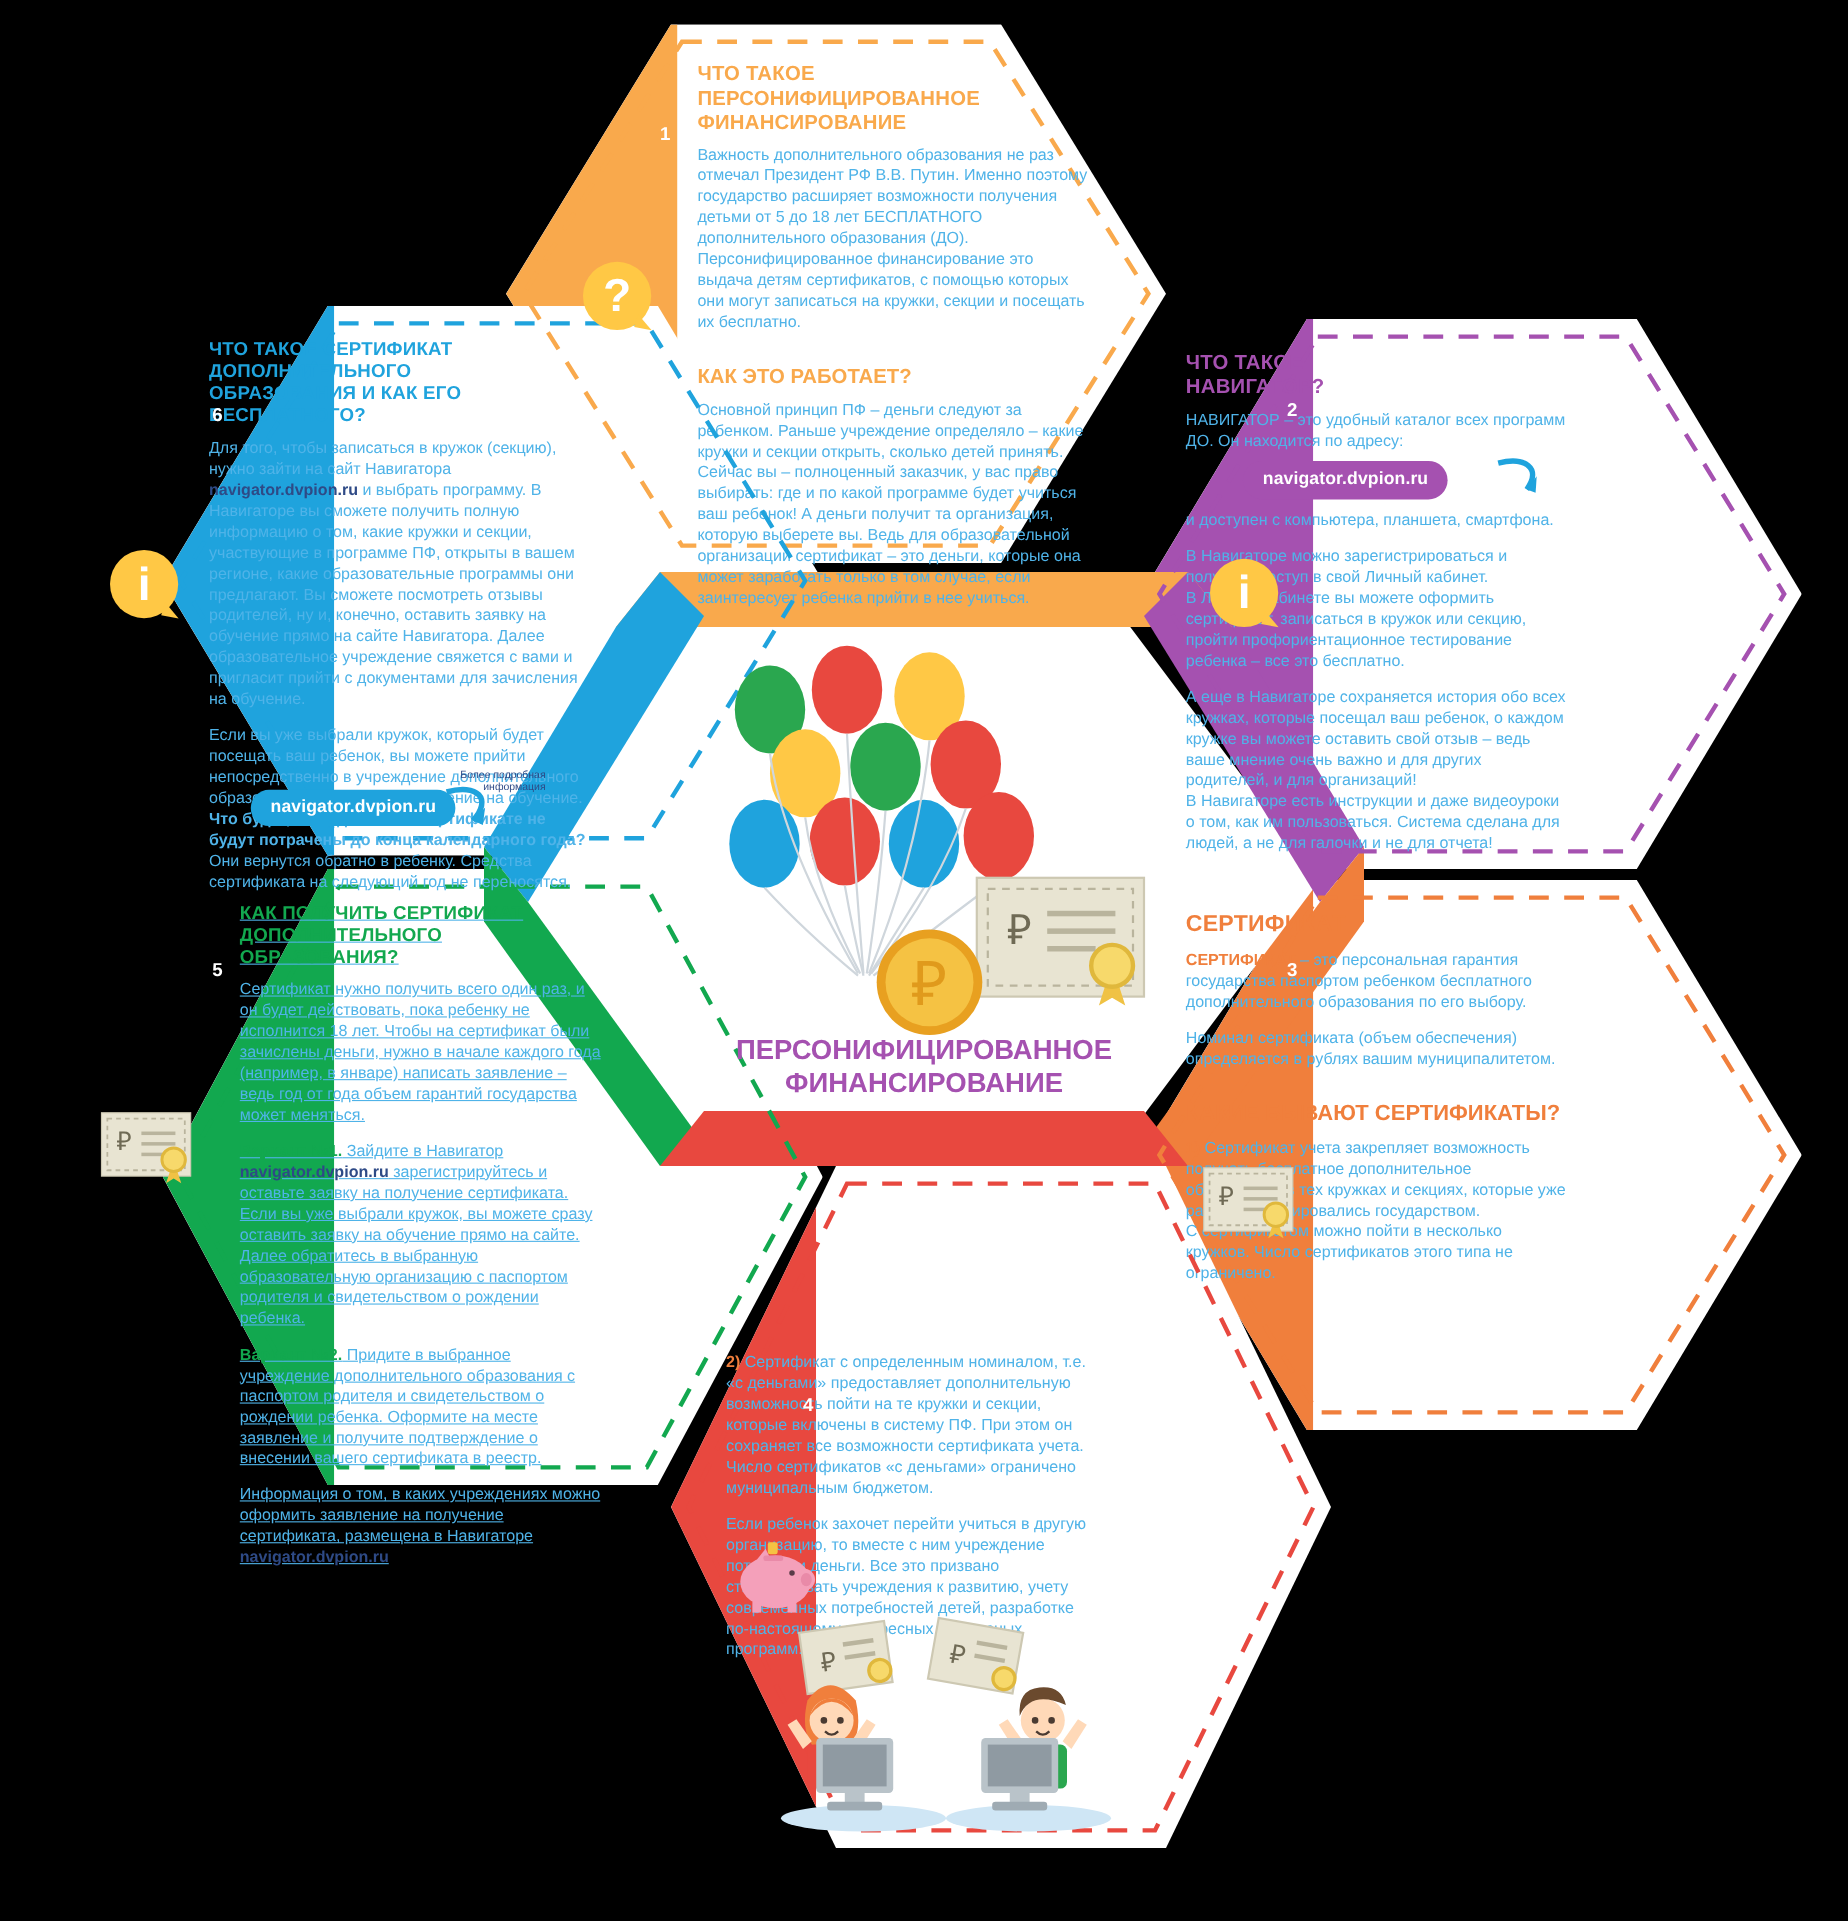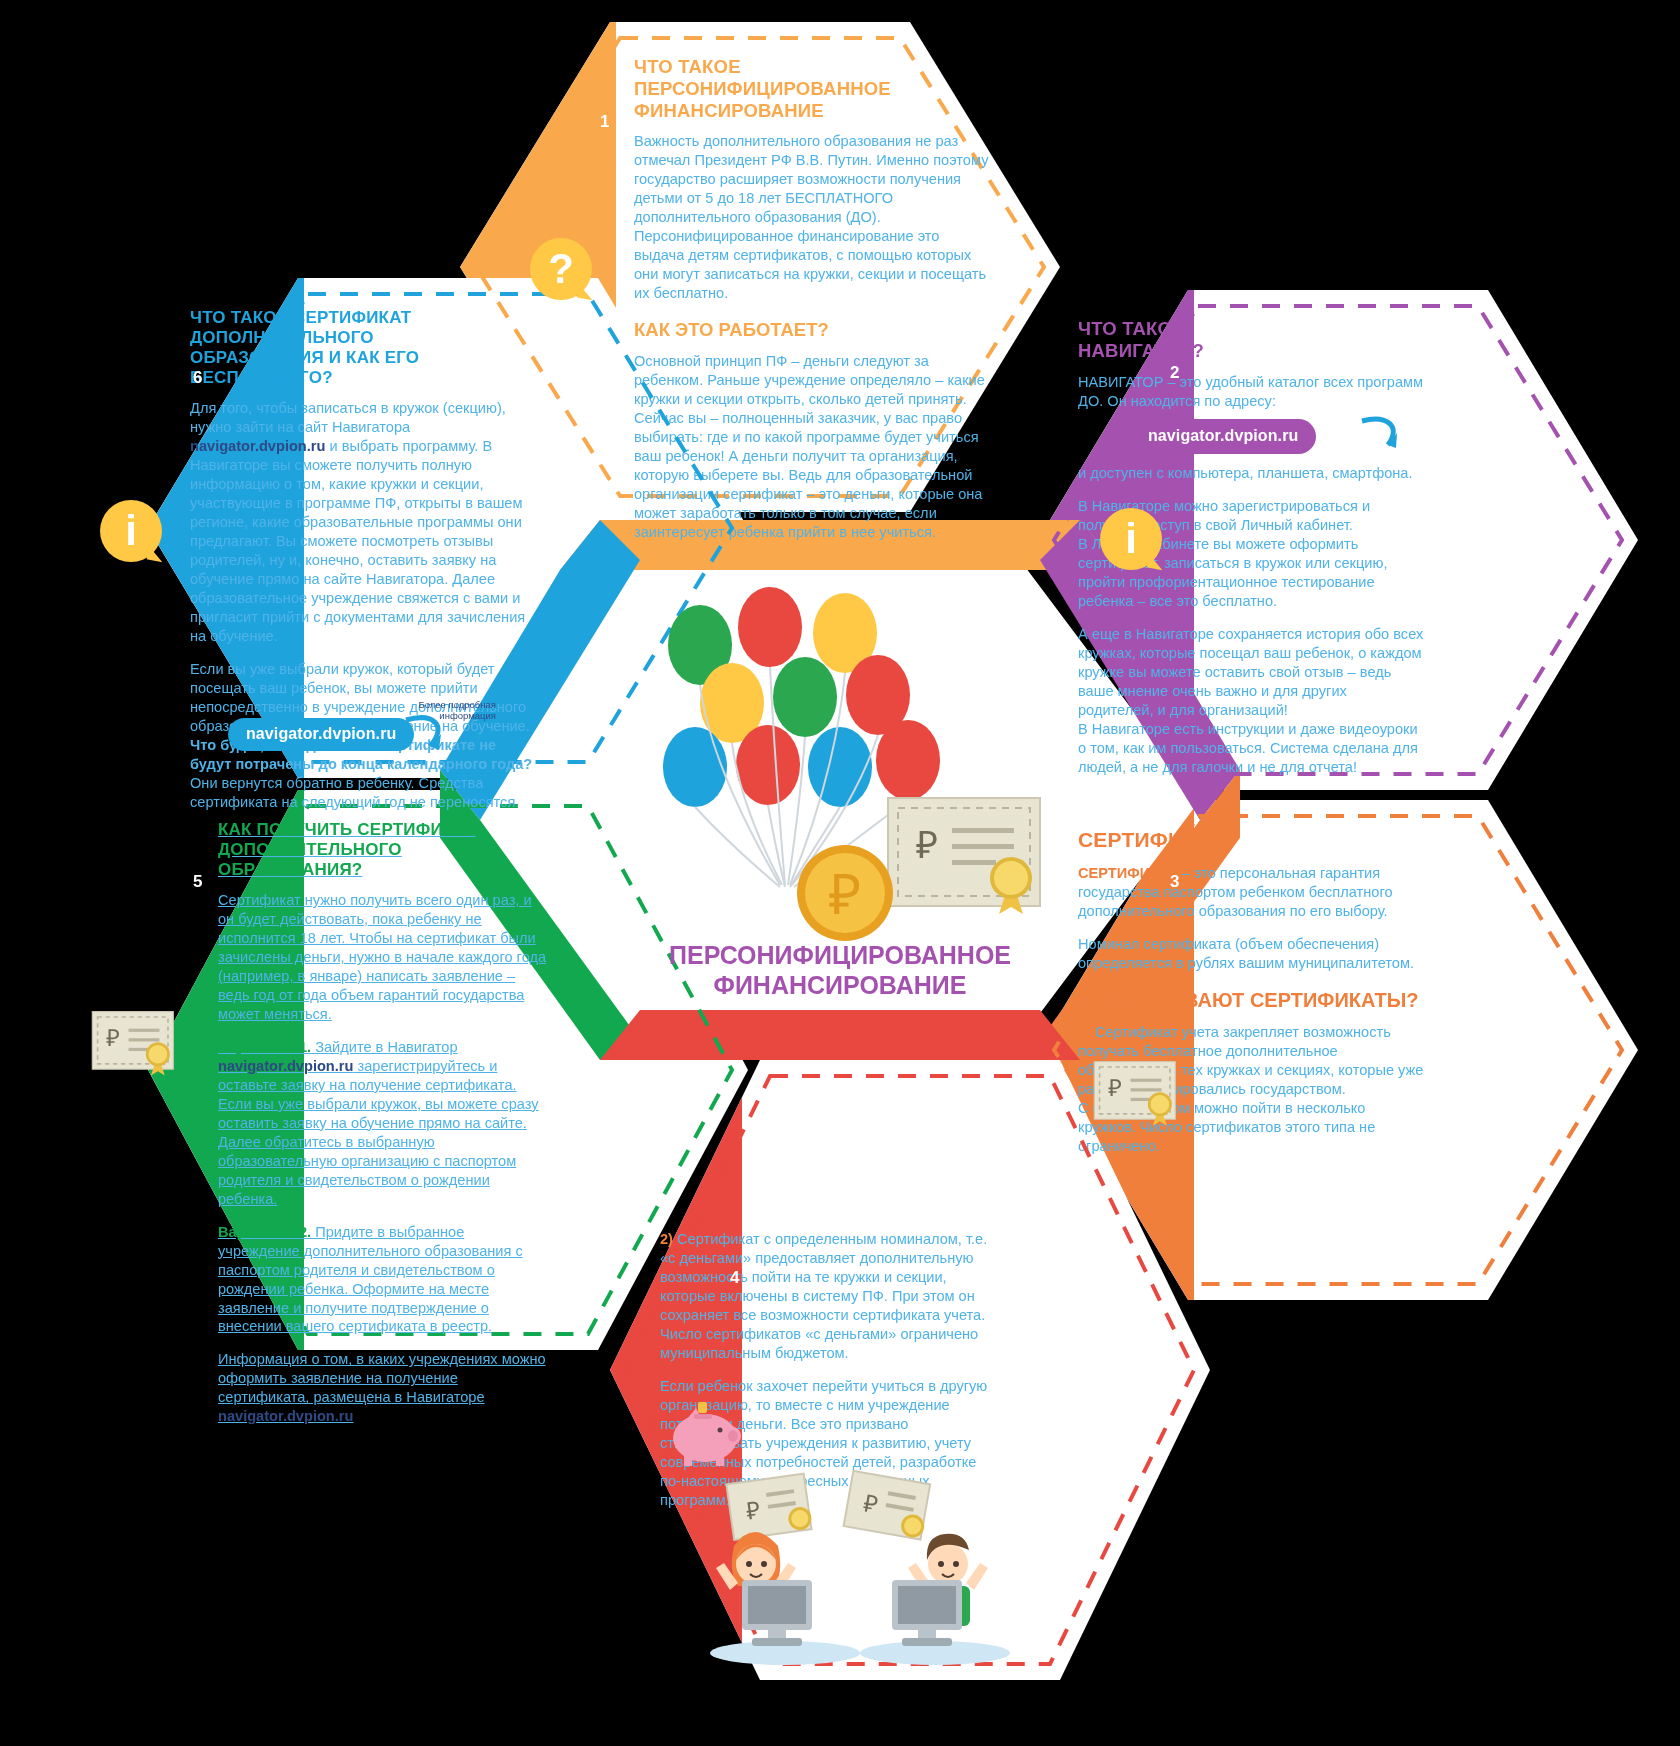--- a/index.html
+++ b/index.html
@@ -43,21 +43,21 @@
     line-height:1.30;
   }
   .content p { margin:0 0 14px 0; }
   .content p:last-child { margin-bottom:0; }
   h2.tt {
     font-size:18.5px; font-weight:bold; line-height:1.18;
     margin:0 0 11px 0; letter-spacing:0.2px;
   }
   h3.tt2 {
     font-size:18.5px; font-weight:bold; line-height:1.18;
-    margin:16px 0 11px 0;
+    margin:28px 0 11px 0;
   }
   b.hl { font-weight:bold; }
 
   
   .pill {
     display:inline-block;
     border-radius:40px;
     color:#fff; font-weight:bold;
     padding:7px 18px 8px;
     font-size:16px;

